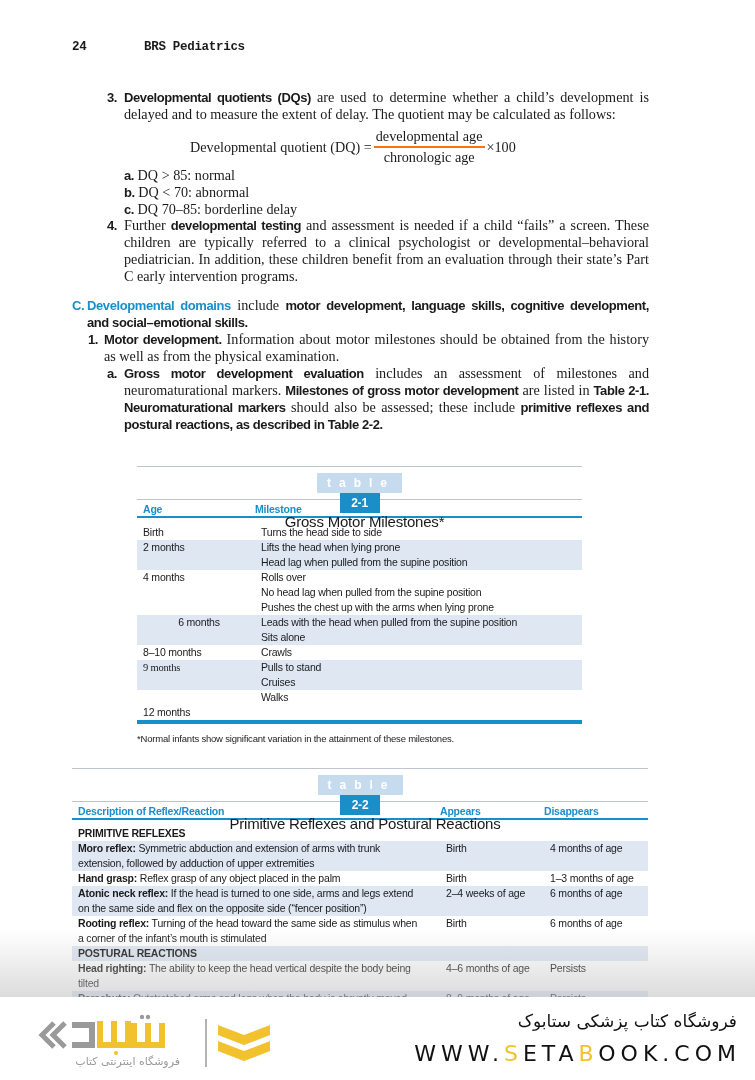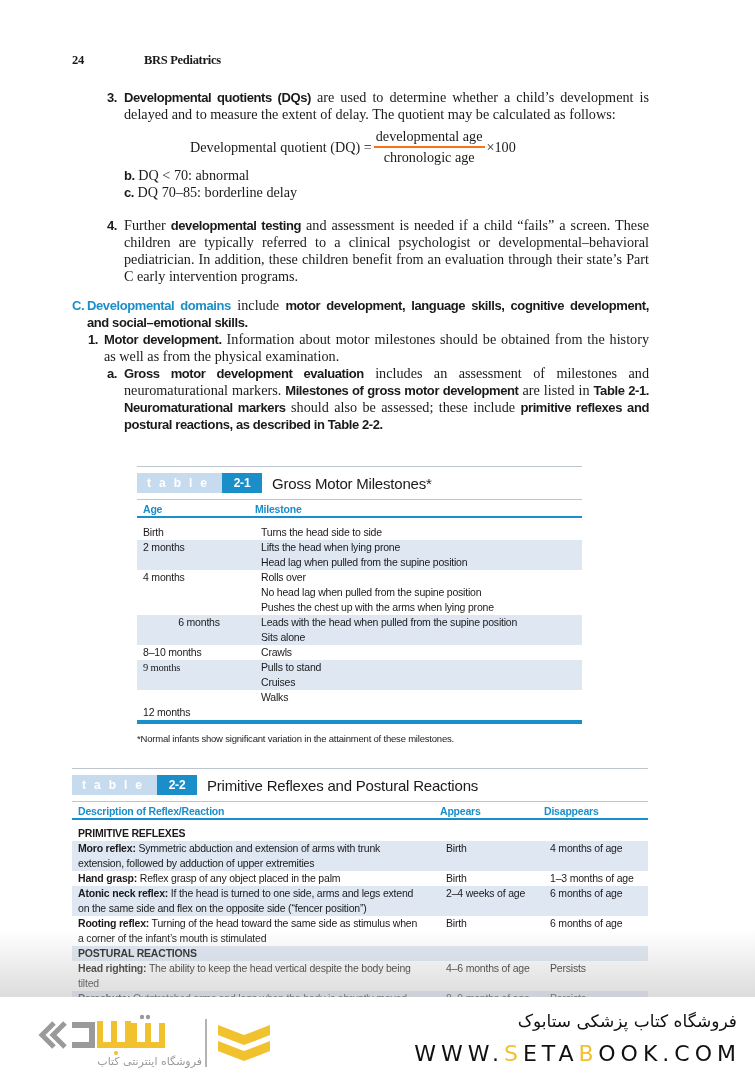--- a/index.html
+++ b/index.html
@@ -1,34 +1,34 @@
 <!DOCTYPE html>
 <html><head>
 <meta charset="utf-8">
 <style>
   * { box-sizing: border-box; margin: 0; padding: 0; }
   html, body { width: 755px; height: 1080px; background: #fff; overflow: hidden; }
   body { position: relative; font-family: "Liberation Serif", serif; color: #1a1a1a; }
   .blue { color: #1a8ec9; }
 
-  .running-head { position: absolute; top: 53px; left: 72px; font-family: Liberation Serif, serif; font-weight: bold; font-size: 12.5px; letter-spacing: -0.3px; }
+  .running-head { position: absolute; top: 40px; left: 72px; font-family: Liberation Mono, monospace; font-weight: bold; font-size: 12.5px; letter-spacing: -0.3px; }
   .running-head .title { position: absolute; left: 72px; white-space: nowrap; }
 
   .para { position: absolute; font-size: 14.2px; line-height: 17px; text-align: justify; }
   .para .lbl { font-family: "Liberation Sans", sans-serif; font-weight: bold; font-size: 13px; letter-spacing: -0.4px; }
   .kw { font-family: "Liberation Sans", sans-serif; font-weight: bold; font-size: 13px; letter-spacing: -0.4px; }
 
   .formula { position: absolute; top: 128px; left: 190px; display: flex; align-items: center; font-size: 14.2px; }
   .frac { display: inline-flex; flex-direction: column; align-items: center; margin: 0 2px; }
   .frac .num { border-bottom: 2px solid #f97316; padding: 0 2px 1px; }
   .frac .den { padding-top: 1px; }
 
   .table-wrap { position: absolute; font-family: "Liberation Sans", sans-serif; font-size: 10.5px; letter-spacing: -0.2px; }
   .tbl-topline { height: 1px; background: #bfc5cc; }
-  .tbl-title-row { display: flex; align-items: center; height: 20px; margin-top: 6px; }
+  .tbl-title-row { display: flex; align-items: center; height: 20px; margin-top: 6px; flex-direction: column; }
   .tbl-word { background: #c7dbef; color: #fff; font-weight: bold; letter-spacing: 8px; padding-left: 10px; height: 20px; line-height: 20px; font-size: 12px; }
   .tbl-num { background: #1a8ec9; color: #fff; font-weight: bold; height: 20px; line-height: 20px; text-align: center; font-size: 12px; }
   .tbl-caption { padding-left: 10px; font-size: 15px; color: #1a1a1a; }
   .tbl-midline { height: 1px; background: #bfc5cc; margin-top: 6px; }
   .tbl-head { display: flex; color: #1a8ec9; font-weight: bold; font-size: 10.5px; height: 18px; line-height: 18px; border-bottom: 2px solid #1a8ec9; }
   .tbl-row { display: flex; }
   .tbl-row.shade { background: #dfe7f3; }
   .tbl-row .c { padding-left: 6px; line-height: 15px; }
   .tbl-bottom { height: 4px; background: #1a8ec9; }
   .footnote { font-size: 9.5px; margin-top: 9px; color: #222; }
@@ -58,20 +58,21 @@
 <div class="formula">
   <span>Developmental quotient (DQ) =</span>
   <span class="frac">
     <span class="num">developmental age</span>
     <span class="den">chronologic age</span>
   </span>
   <span>×100</span>
 </div>
 
 <div class="para" style="top:167px;left:107px;width:400px;">
+  <div style="padding-left:17px;"><span class="lbl">a.</span> <span>DQ &gt; 85: normal</span></div>
   <div style="padding-left:17px;"><span class="lbl">b.</span> <span>DQ &lt; 70: abnormal</span></div>
   <div style="padding-left:17px;"><span class="lbl">c.</span> <span>DQ 70–85: borderline delay</span></div>
 </div>
 
 <div class="para" style="top:217px;left:107px;width:542px;">
   <span class="lbl" style="position:absolute;left:0;">4.</span>
   <div style="padding-left:17px;">
     <span>Further </span><span class="kw">developmental testing</span><span> and assessment is needed if a child “fails” a screen. These children are typically referred to a clinical psychologist or developmental–behavioral pediatrician. In addition, these children benefit from an evaluation through their state’s Part C early intervention programs.</span>
   </div>
 </div>
@@ -233,17 +234,17 @@
       <circle cx="110" cy="6" r="2.2" fill="#9a9a9a"></circle>
       <path d="M96,12 v22 h28 v-22" fill="none" stroke="#f2c12e" stroke-width="6"></path>
       <path d="M110,12 v22" stroke="#f2c12e" stroke-width="6"></path>
       <circle cx="78" cy="42" r="2" fill="#f2c12e"></circle>
 
       <line x1="168" y1="8" x2="168" y2="56" stroke="#9a9a9a" stroke-width="1.5"></line>
 
       <polygon points="180,14 206,24 232,14 232,24 206,34 180,24" fill="#f2c12e"></polygon>
       <polygon points="180,30 206,40 232,30 232,40 206,50 180,40" fill="#f2c12e"></polygon>
     </svg>
-    <div style="position:absolute;left:24px;top:44px;font-family:'DejaVu Sans',sans-serif;font-size:11px;color:#9a9a9a;direction:rtl;width:140px;text-align:right;">فروشگاه اینترنتی کتاب</div>
+    <div style="position:absolute;left:2px;top:44px;font-family:'DejaVu Sans',sans-serif;font-size:11px;color:#9a9a9a;direction:rtl;width:140px;text-align:right;">فروشگاه اینترنتی کتاب</div>
   </div>
   <div class="fa-store">فروشگاه کتاب پزشکی ستابوک</div>
   <div class="url"><span>WWW.</span><span class="hl">S</span><span>ETA</span><span class="hl">B</span><span>OOK.COM</span></div>
 </div>
 
 </body></html>

